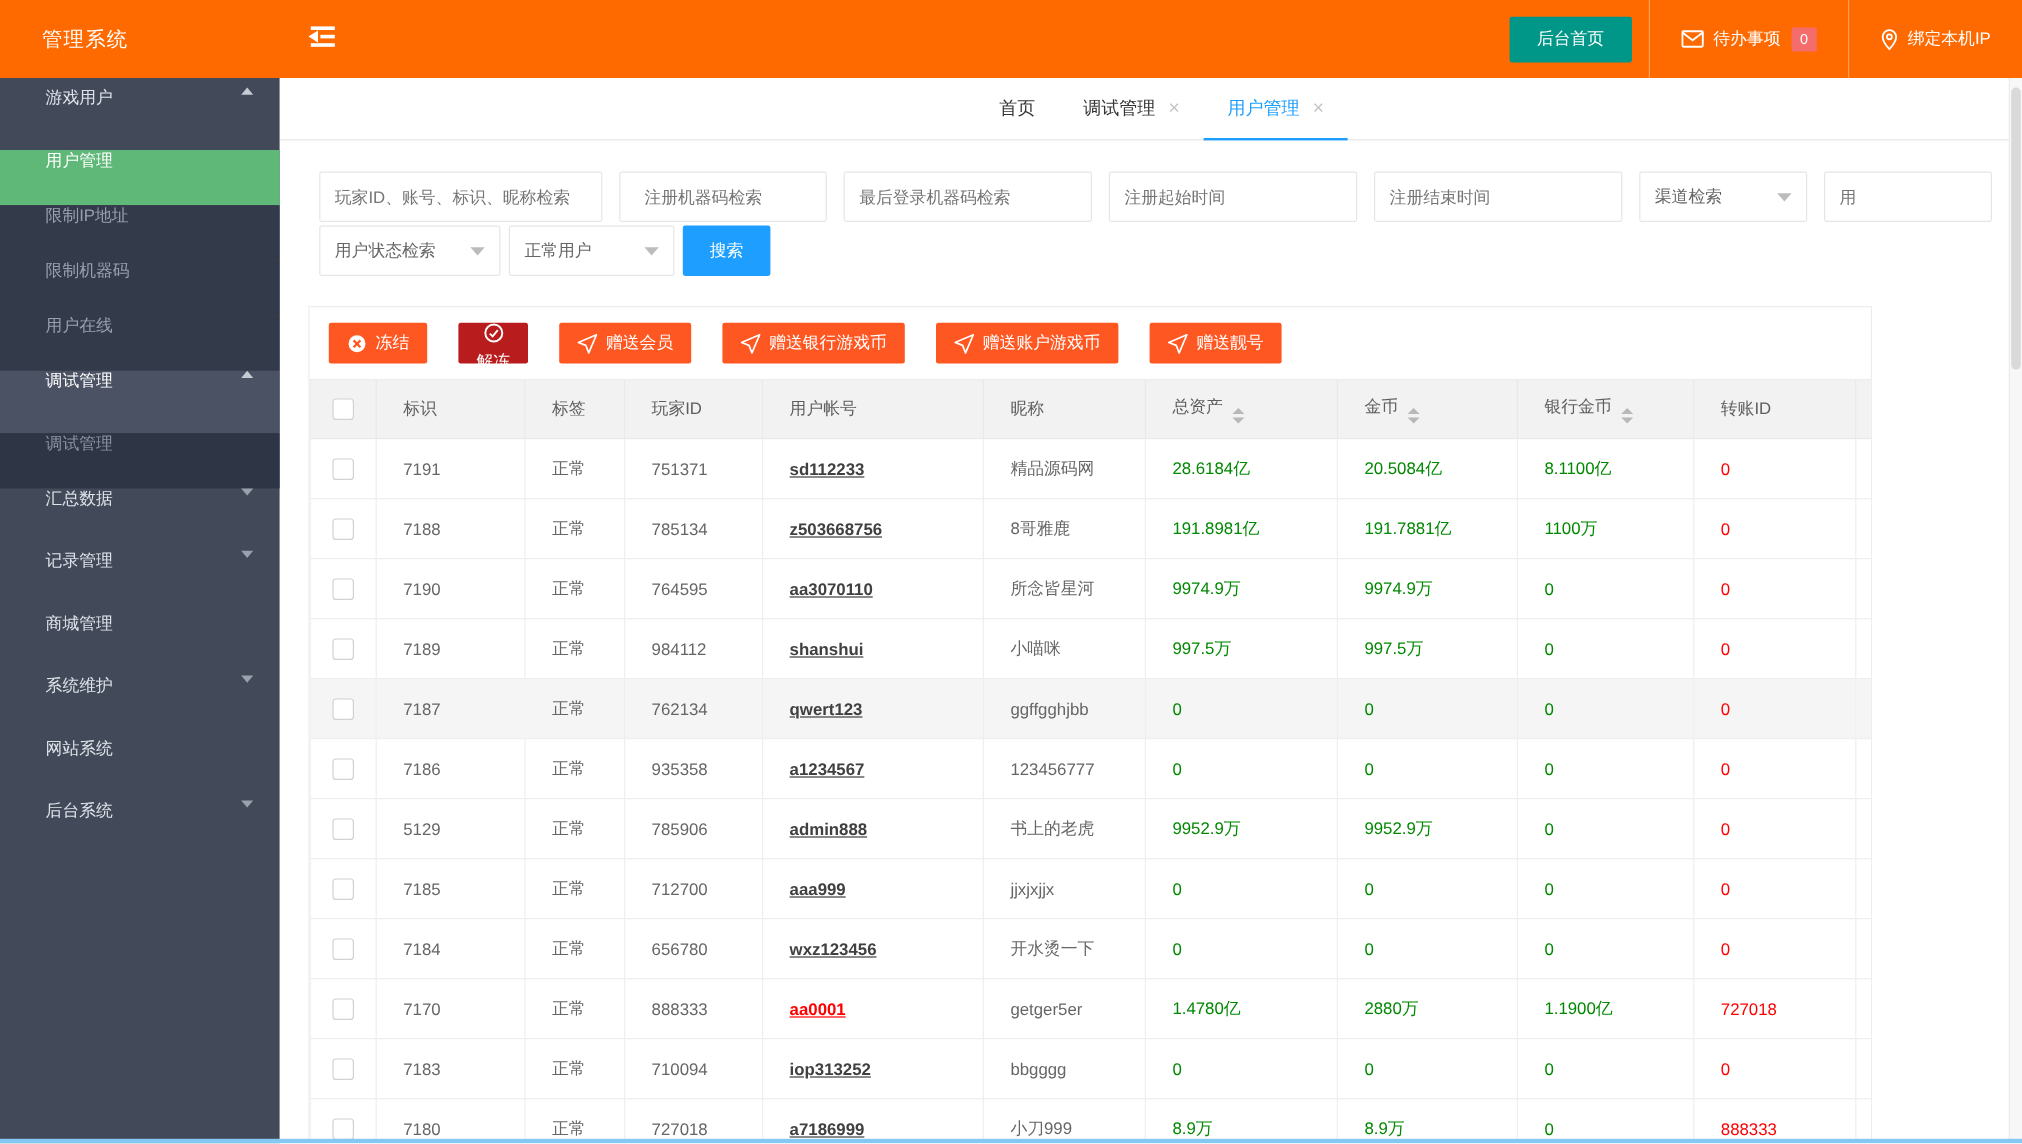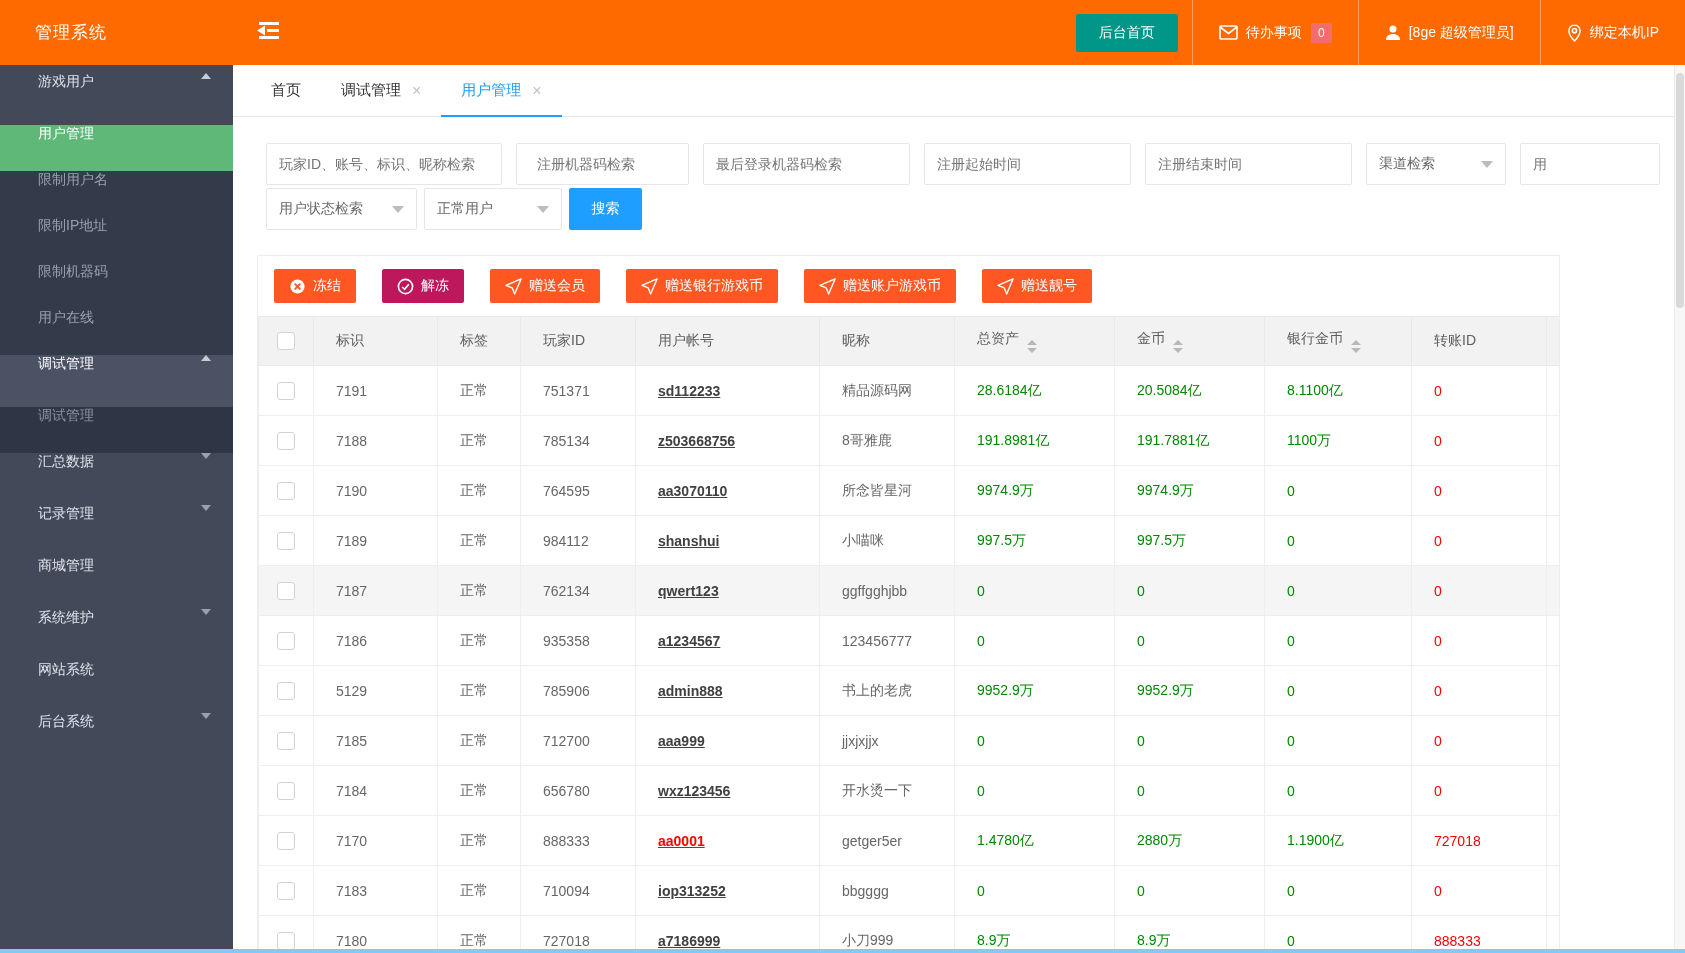--- a/index.html
+++ b/index.html
@@ -25,40 +25,40 @@
   .side-item.parent.highlight { background:#4A5264; color:#FFFFFF; }
   .side-item.child  { height:46px; color:#99A0AD; background:#333A4A; }
   .side-item.child.dark { background:#2E3545; color:#8B92A0; }
   .side-item.child.active { background:#5FB878; color:#fff; }
   .tri { position:absolute; right:22px; width:0; height:0; border-left:5px solid transparent; border-right:5px solid transparent; }
   .tri.up   { border-bottom:6px solid #C6CBD4; }
   .tri.down { border-top:6px solid #9aa1ad; }
 
   
   .main { position:absolute; left:233px; top:65px; width:1452px; height:888px; background:#fff; overflow:hidden; }
-  .tabbar { height:52px; border-bottom:1px solid #E6E6E6; display:flex; align-items:stretch; padding-left:18px; }
+  .tabbar { height:52px; border-bottom:1px solid #E6E6E6; display:flex; align-items:stretch; padding-left:18px;justify-content:center; }
   .tab { display:flex; align-items:center; padding:0 20px; font-size:15px; color:#333; position:relative; cursor:pointer; }
   .tab .close-x { margin-left:11px; color:#C2C2C2; font-size:16px; }
   .tab.active { color:#1E9FFF; }
   .tab.active::after { content:''; position:absolute; left:0; right:0; bottom:-1px; height:2px; background:#1E9FFF; }
 
   .filters { padding:26px 0 0 33px; overflow:hidden; }
   .filter-row1 { display:flex; gap:14px; }
   .filter-row2 { display:flex; gap:7px; margin-top:3px; }
   .f-input { height:42px; border:1px solid #E6E6E6; border-radius:2px; padding:0 12px; font-size:14px; color:#666; font-family:inherit; outline:none; flex:none; }
   .f-input::placeholder { color:#757575; opacity:1; }
   .f-select { height:42px; border:1px solid #E6E6E6; border-radius:2px; padding:0 12px; font-size:14px; color:#666; display:flex; align-items:center; justify-content:space-between; cursor:pointer; flex:none; background:#fff; }
   .caret { width:0; height:0; border-left:6px solid transparent; border-right:6px solid transparent; border-top:7px solid #BCBCBC; margin-left:10px; }
   .search-btn { width:73px; height:42px; background:#1E9FFF; border:none; border-radius:2px; color:#fff; font-size:14px; cursor:pointer; font-family:inherit; flex:none; }
 
   .card { margin:25px 0 0 24px; width:1303px; height:698px; border:1px solid #EDEDED; background:#fff; overflow:hidden; position:relative; }
   .toolbar { padding:13px 16px; display:flex; gap:26px; }
   .tb-btn { height:34px; border:none; border-radius:2px; color:#fff; font-size:14px; display:flex; align-items:center; padding:0 15px; gap:7px; cursor:pointer; font-family:inherit; white-space:nowrap; }
   .tb-btn.orange { background:#FF5722; }
-  .tb-btn.teal { background:#be185d; }
+  .tb-btn.teal { background:#b91c1c;flex-direction:column; }
 
   table.grid { border-collapse:collapse; table-layout:fixed; width:1458px; margin-top:0; }
   .grid th { height:49px; background:#F2F2F2; color:#5E5E5E; font-weight:normal; text-align:left; padding-left:22px; font-size:14px; border:1px solid #E9E9E9; }
   .grid td { height:50px; padding-left:22px; font-size:14px; color:#666; border:1px solid #EEEEEE; background:#fff; overflow:hidden; white-space:nowrap; }
   .grid tr.hl td { background:#F5F5F5; }
   .grid th.cb-col, .grid td.cb-col { padding-left:0; text-align:center; }
   .cb { display:inline-block; width:18px; height:18px; border:1px solid #D2D2D2; border-radius:3px; background:#fff; vertical-align:middle; cursor:pointer; }
   .acct { font-weight:bold; color:#404040; text-decoration:underline; cursor:pointer; }
   .acct.red { color:#FF0000;margin-top:16px; }
   .val-assets { color:#008800; font-weight:normal; }
@@ -99,49 +99,37 @@
           <svg width="19" height="15" viewBox="0 0 19 15" fill="none" stroke="#fff" stroke-width="1.6">
             <rect x="1" y="1" width="17" height="13" rx="1"></rect>
             <polyline points="1,2 9.5,8.5 18,2"></polyline>
           </svg>
         </span>
         <span>待办事项</span>
         <span class="badge">0</span>
       </div>
       <div class="header-item">
         <span class="h-icon">
-          <svg width="16" height="16" viewBox="0 0 18 18" fill="#fff">
-            <circle cx="9" cy="4.5" r="4"></circle>
-            <path d="M1 17c0-4.5 3.6-7 8-7s8 2.5 8 7H1z"></path>
-          </svg>
-        </span>
-        <span>[8ge 超级管理员]</span>
-      </div>
-      <div class="header-item">
-        <span class="h-icon">
           <svg width="15" height="18" viewBox="0 0 16 19" fill="none" stroke="#fff" stroke-width="1.6">
             <path d="M8 1C4.7 1 2 3.7 2 7c0 4.6 6 11 6 11s6-6.4 6-11c0-3.3-2.7-6-6-6z"></path>
             <circle cx="8" cy="7" r="2.2"></circle>
           </svg>
         </span>
         <span>绑定本机IP</span>
       </div>
     </div>
   </div>
 
   <div class="sidebar" id="sidebar-menu">
       <div class="side-item parent">
         <span>游戏用户</span>
         <span class="tri up"></span>
       </div>
       <div class="side-item child active">
         <span>用户管理</span>
-      </div>
-      <div class="side-item child">
-        <span>限制用户名</span>
       </div>
       <div class="side-item child">
         <span>限制IP地址</span>
       </div>
       <div class="side-item child">
         <span>限制机器码</span>
       </div>
       <div class="side-item child">
         <span>用户在线</span>
       </div>

